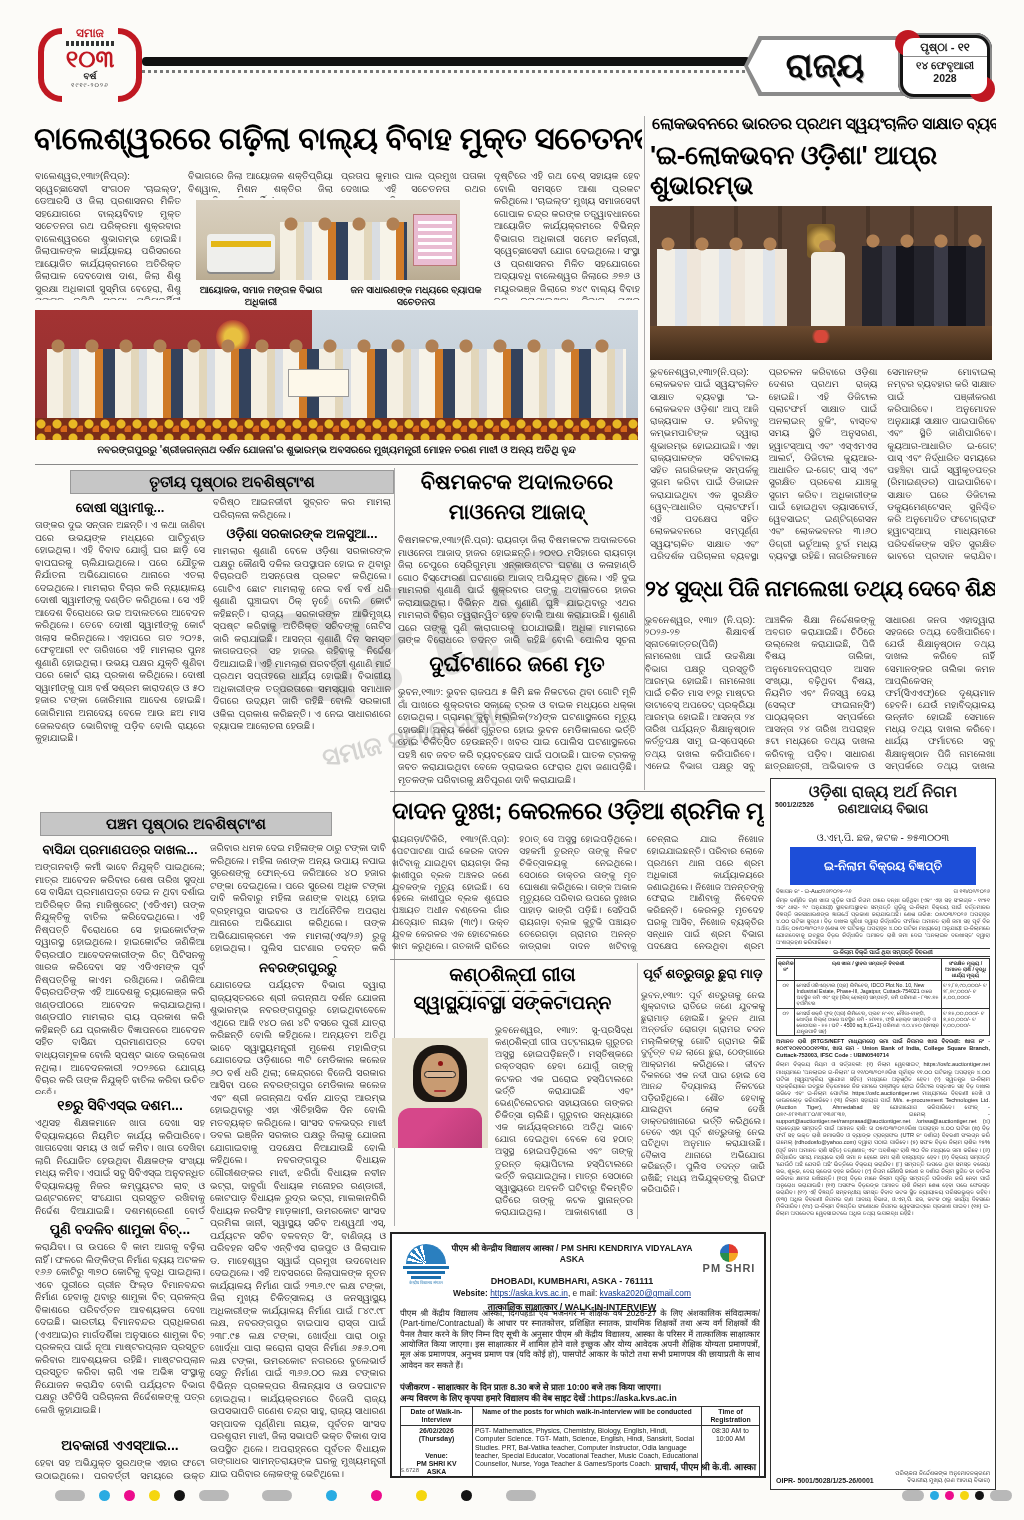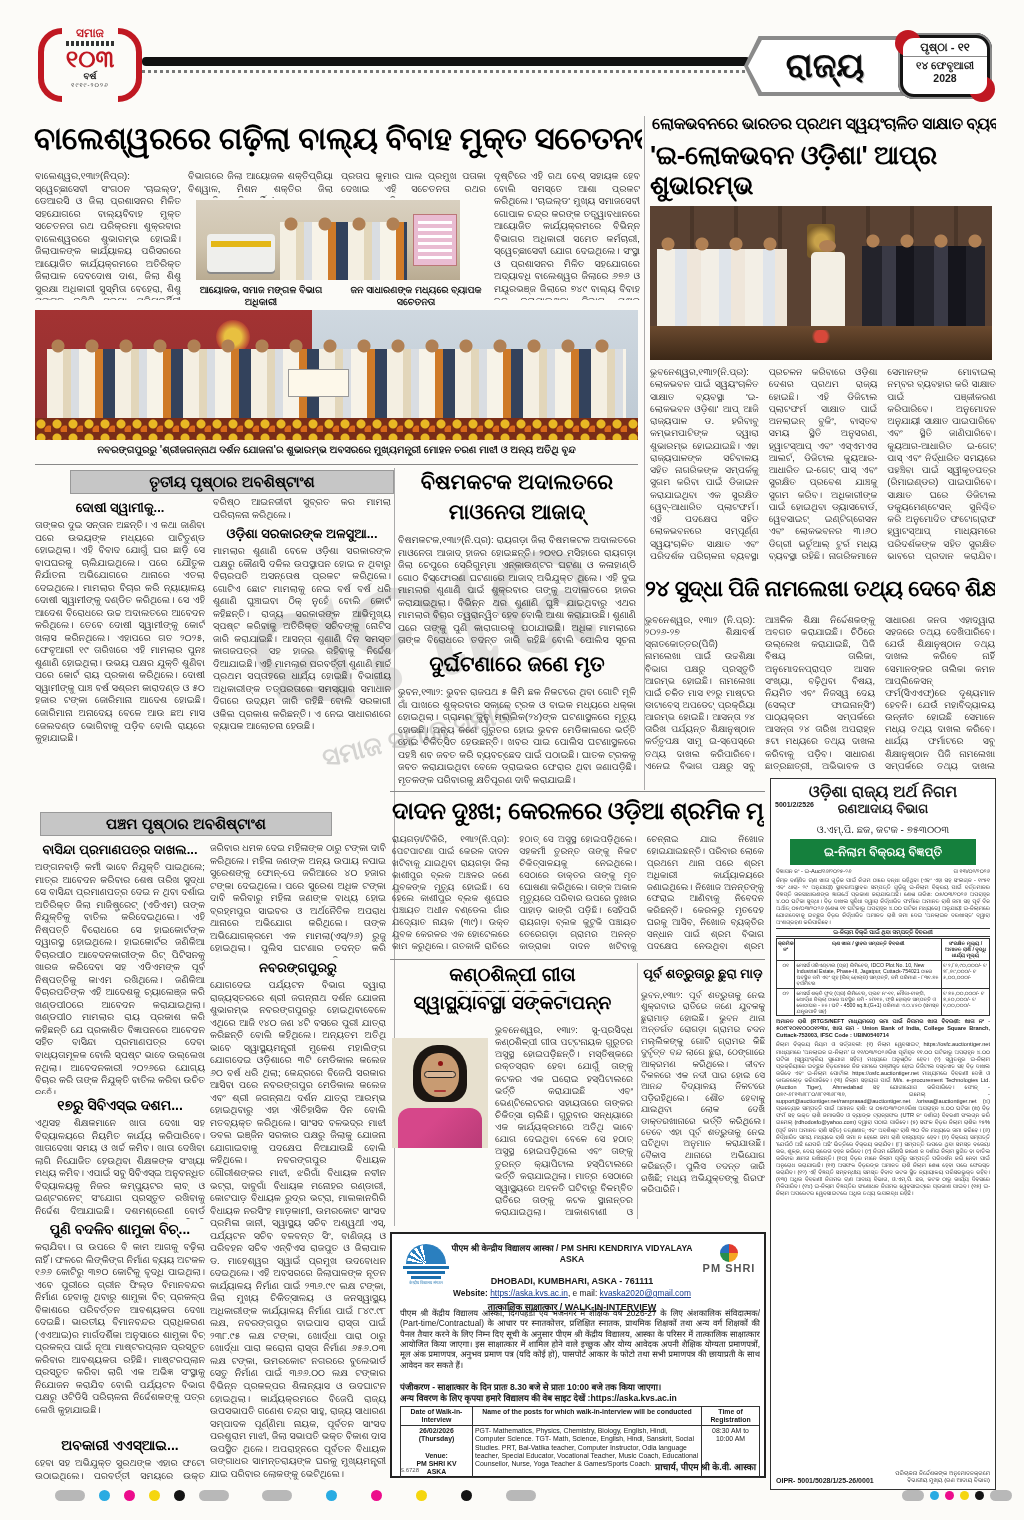--- a/index.html
+++ b/index.html
@@ -241,22 +241,22 @@
     </tbody>
       </table>
     <div style="position:absolute;left:8px;bottom:3px;font-size:6px;color:#555;">S.6728</div>
     <div style="position:absolute;right:8px;bottom:3px;font-size:9px;font-weight:bold;">प्राचार्य, पीएम श्री के.वी. आस्का</div>
   </div>
 
   <div class="blk" style="left:770px;top:778px;width:226px;height:712px;border:1.5px solid #333;background:#fff;padding:4px 5px;overflow:hidden;">
     <div style="position:absolute;left:4px;top:22px;font-size:7px;font-weight:bold;">5001/2/2526</div>
     <div style="text-align:center;font-size:16px;font-weight:bold;">ଓଡ଼ିଶା ରାଜ୍ୟ ଅର୍ଥ ନିଗମ</div>
     <div style="text-align:center;font-size:13px;font-weight:bold;">ରଣଆଦାୟ ବିଭାଗ</div>
-    <div style="text-align:center;font-size:10px;margin-top:7px;">ଓ.ଏମ୍.ପି. ଛକ, କଟକ - ୭୫୩୦୦୩</div>
-    <div style="background:#15803d;color:#fff;text-align:center;font-size:12px;font-weight:bold;margin:3px 14px;padding:6px 0;">ଇ-ନିଲାମ ବିକ୍ରୟ ବିଜ୍ଞପ୍ତି</div>
+    <div style="text-align:center;font-size:10px;margin-top:15px;">ଓ.ଏମ୍.ପି. ଛକ, କଟକ - ୭୫୩୦୦୩</div>
+    <div style="background:#1d4ed8;color:#fff;text-align:center;font-size:12px;font-weight:bold;margin:3px 14px;padding:12px 0;">ଇ-ନିଲାମ ବିକ୍ରୟ ବିଜ୍ଞପ୍ତି</div>
     <div style="display:flex;justify-content:space-between;font-size:5.6px;">
       <span>ବିଜ୍ଞାପନ ନଂ - ଇ-Auc/୧୬/୨୦୨୫-୨୬</span>
       <span>ତା ୧୩/୦୨/୨୦୨୬</span>
     </div>
     <div style="font-size:5.6px;line-height:1.25;text-align:justify;margin-top:2px;">ନିମ୍ନ ବର୍ଣ୍ଣିତ ଋଣ ଖାତା ଗୁଡ଼ିକ ପାଇଁ ନିଗମ ଠାରେ ବନ୍ଧା ରହିଥିବା (ଏବଂ ଏହା ସହ ସଂଲଗ୍ନ - ୧୯୫୧ ଏବଂ ଧାରା- ୨୯ ଅନୁଯାୟୀ) ସ୍ଥାବର/ଅସ୍ଥାବର ସମ୍ପତ୍ତି ଗୁଡ଼ିକୁ ଇ-ନିଲାମ ବିକ୍ରୟ ପାଇଁ ବର୍ତ୍ତମାନର ବିଜ୍ଞପ୍ତି ଜନସାଧାରଣଙ୍କ ଜ୍ଞାତାର୍ଥେ ପ୍ରକାଶ କରାଯାଉଅଛି। ଶେଷ ତାରିଖ: ୦୫/୦୩/୨୦୨୬ ଅପରାହ୍ନ ୪.୦୦ ଘଟିକା ସୁଦ୍ଧା। ବିଡ଼ ଦାଖଲ ସୁବିଧା ଦ୍ୱାରା ନିର୍ଦ୍ଧାରିତ ଫର୍ମରେ ଅମାନତ ରାଶି ଜମା ସହ ପୂର୍ବ ଦିନ ଅର୍ଥାତ୍ ୦୫/୦୩/୨୦୨୬ (ଶେଷ ୧୧ ଘଟିକାରୁ ଅପରାହ୍ନ ୪.୦୦ ଘଟିକା ମଧ୍ୟରେ) ଅନୁଯାୟୀ ଇ-ନିଲାମରେ ଯୋଗଦେବାକୁ ଇଚ୍ଛୁକ ବିଡ଼ର ନିର୍ଦ୍ଧାରିତ ଅମାନତ ରାଶି ଜମା ଦେଇ 'ଅନଲାଇନ ଦରଖାସ୍ତ' ଦ୍ୱାରା ଅଂଶଗ୍ରହଣ କରିପାରିବେ।</div>
     <div style="border-top:1px solid #333;border-bottom:1px solid #333;text-align:center;font-size:5.8px;font-weight:bold;margin-top:2px;">ଇ-ନିଲାମ ବିକ୍ରି ପାଇଁ ଥିବା ସମ୍ପତ୍ତି ବିବରଣୀ</div>
     <table style="width:100%;font-size:5.2px;line-height:1.2;margin-top:1px;">
       <tbody>
           <tr>
         <th style="width:14px;padding:1px;">କ୍ରମିକ ନଂ</th>

